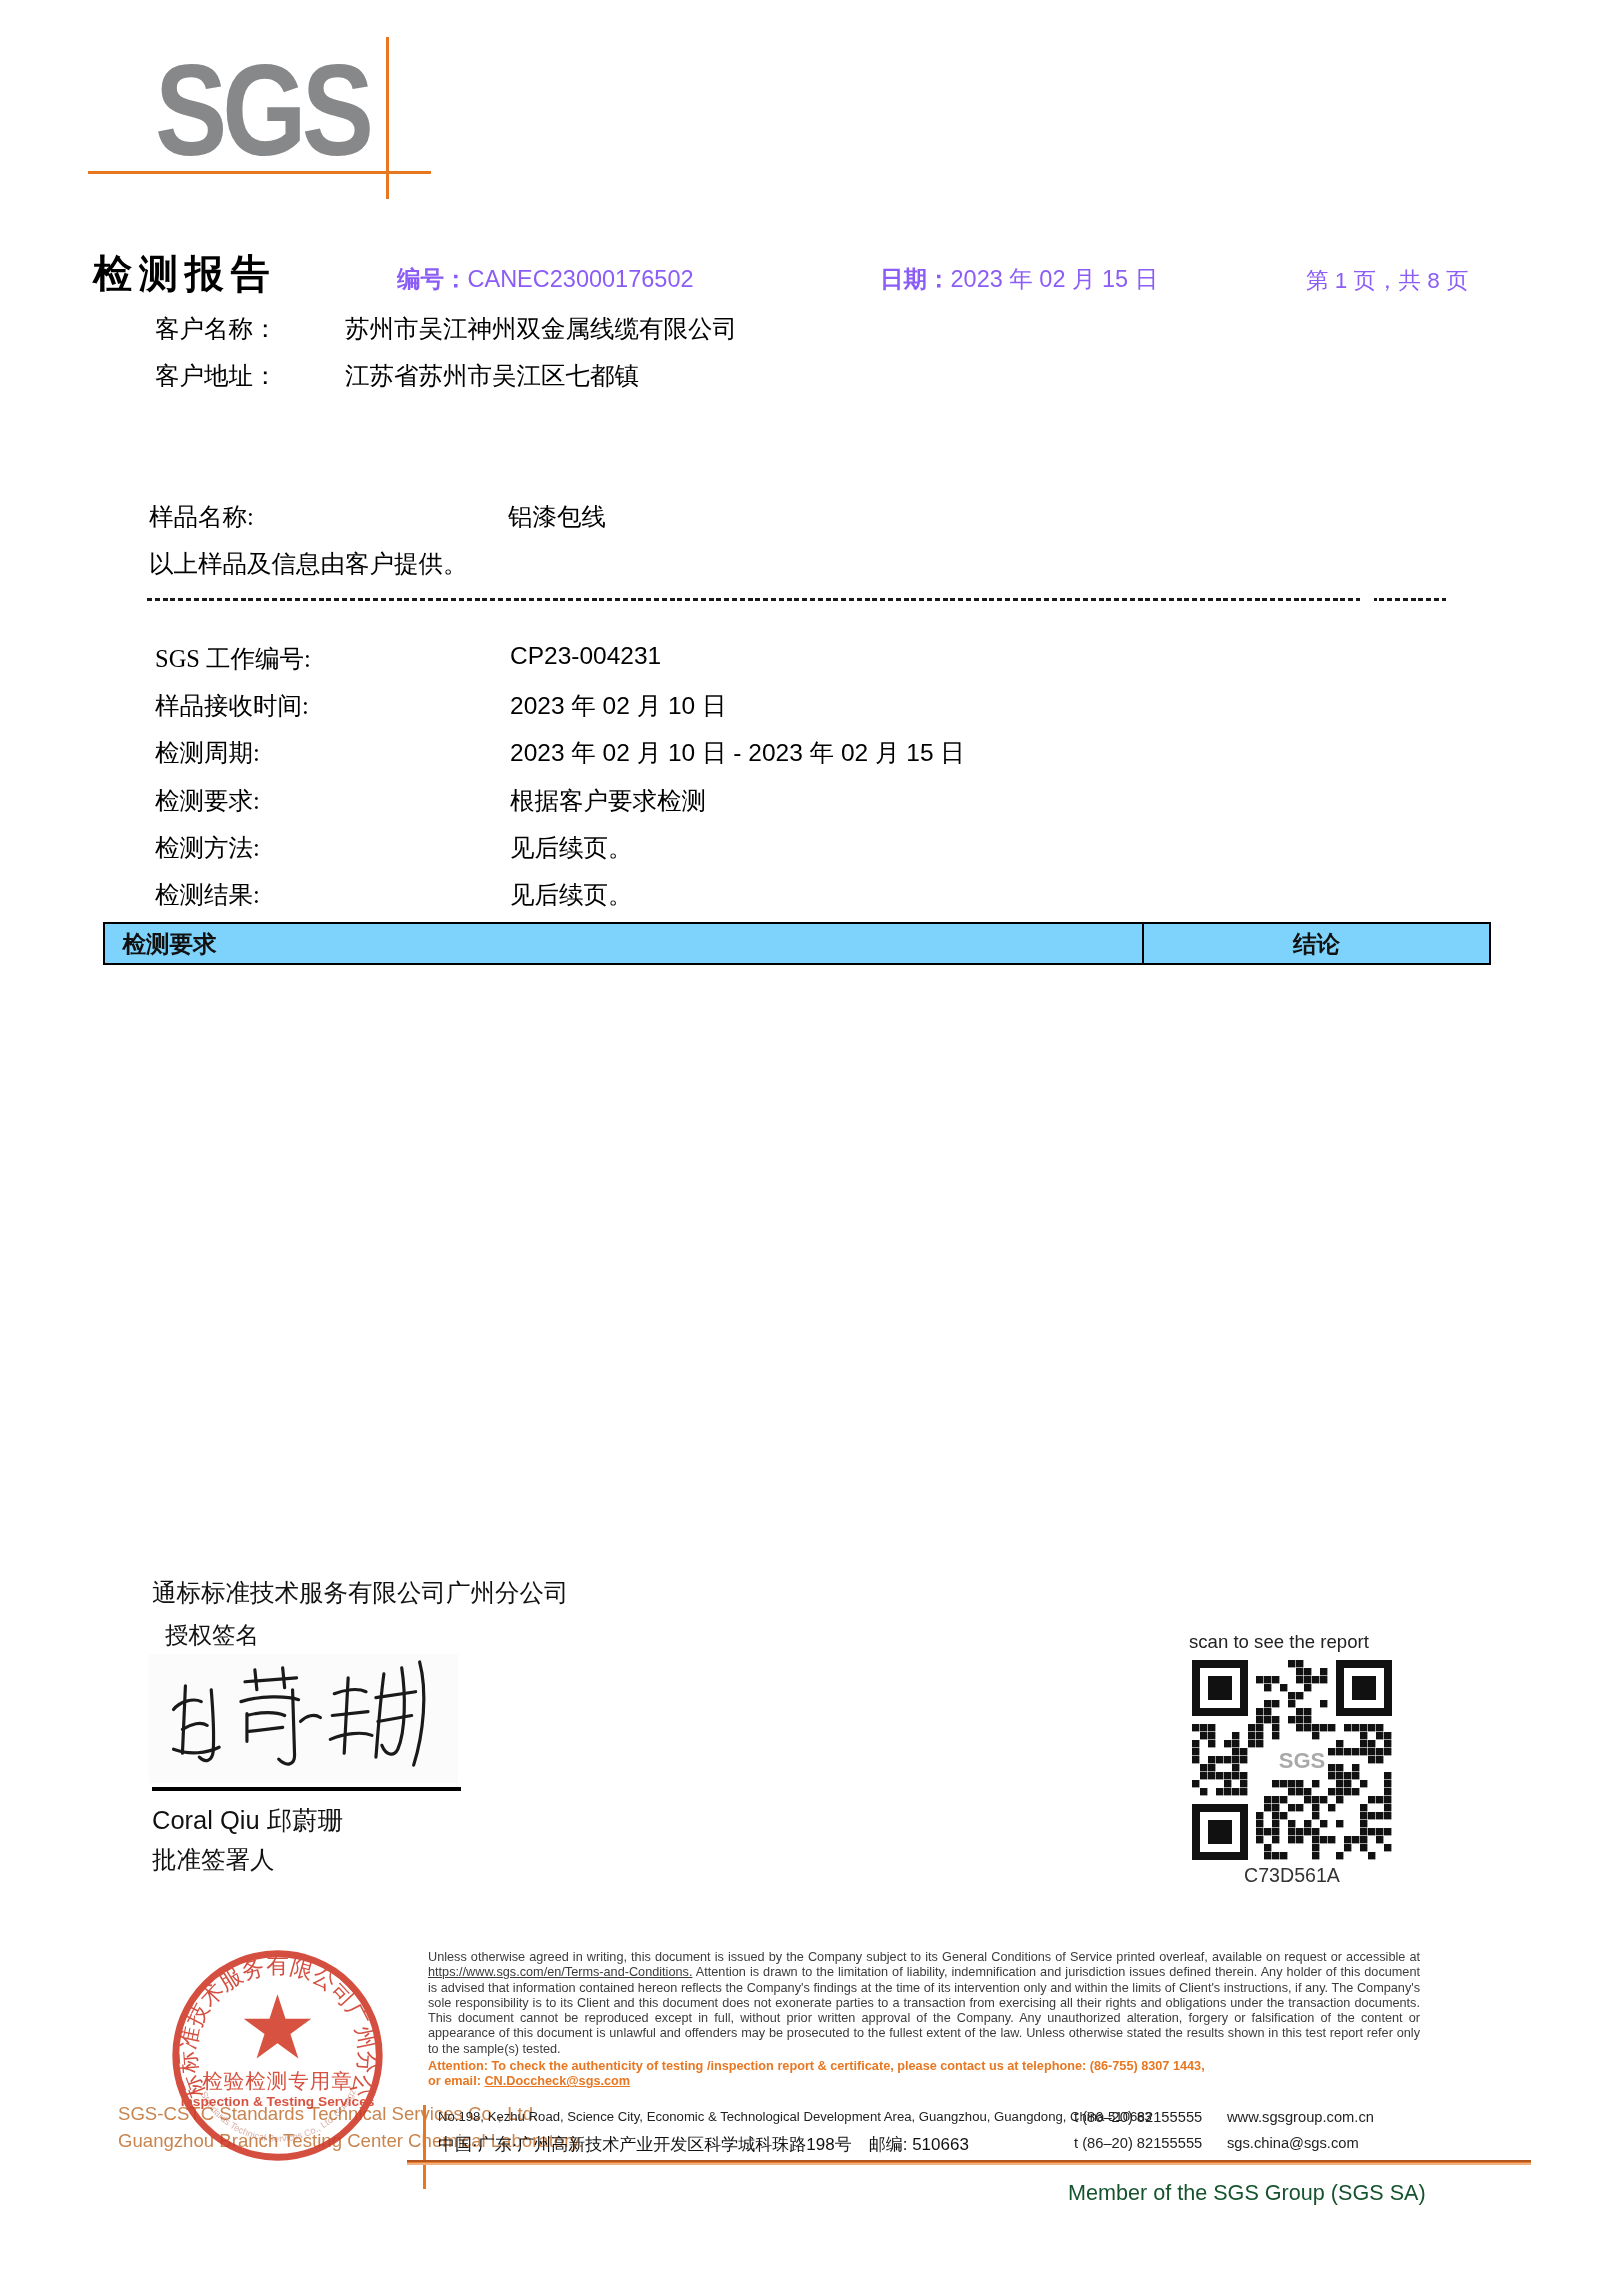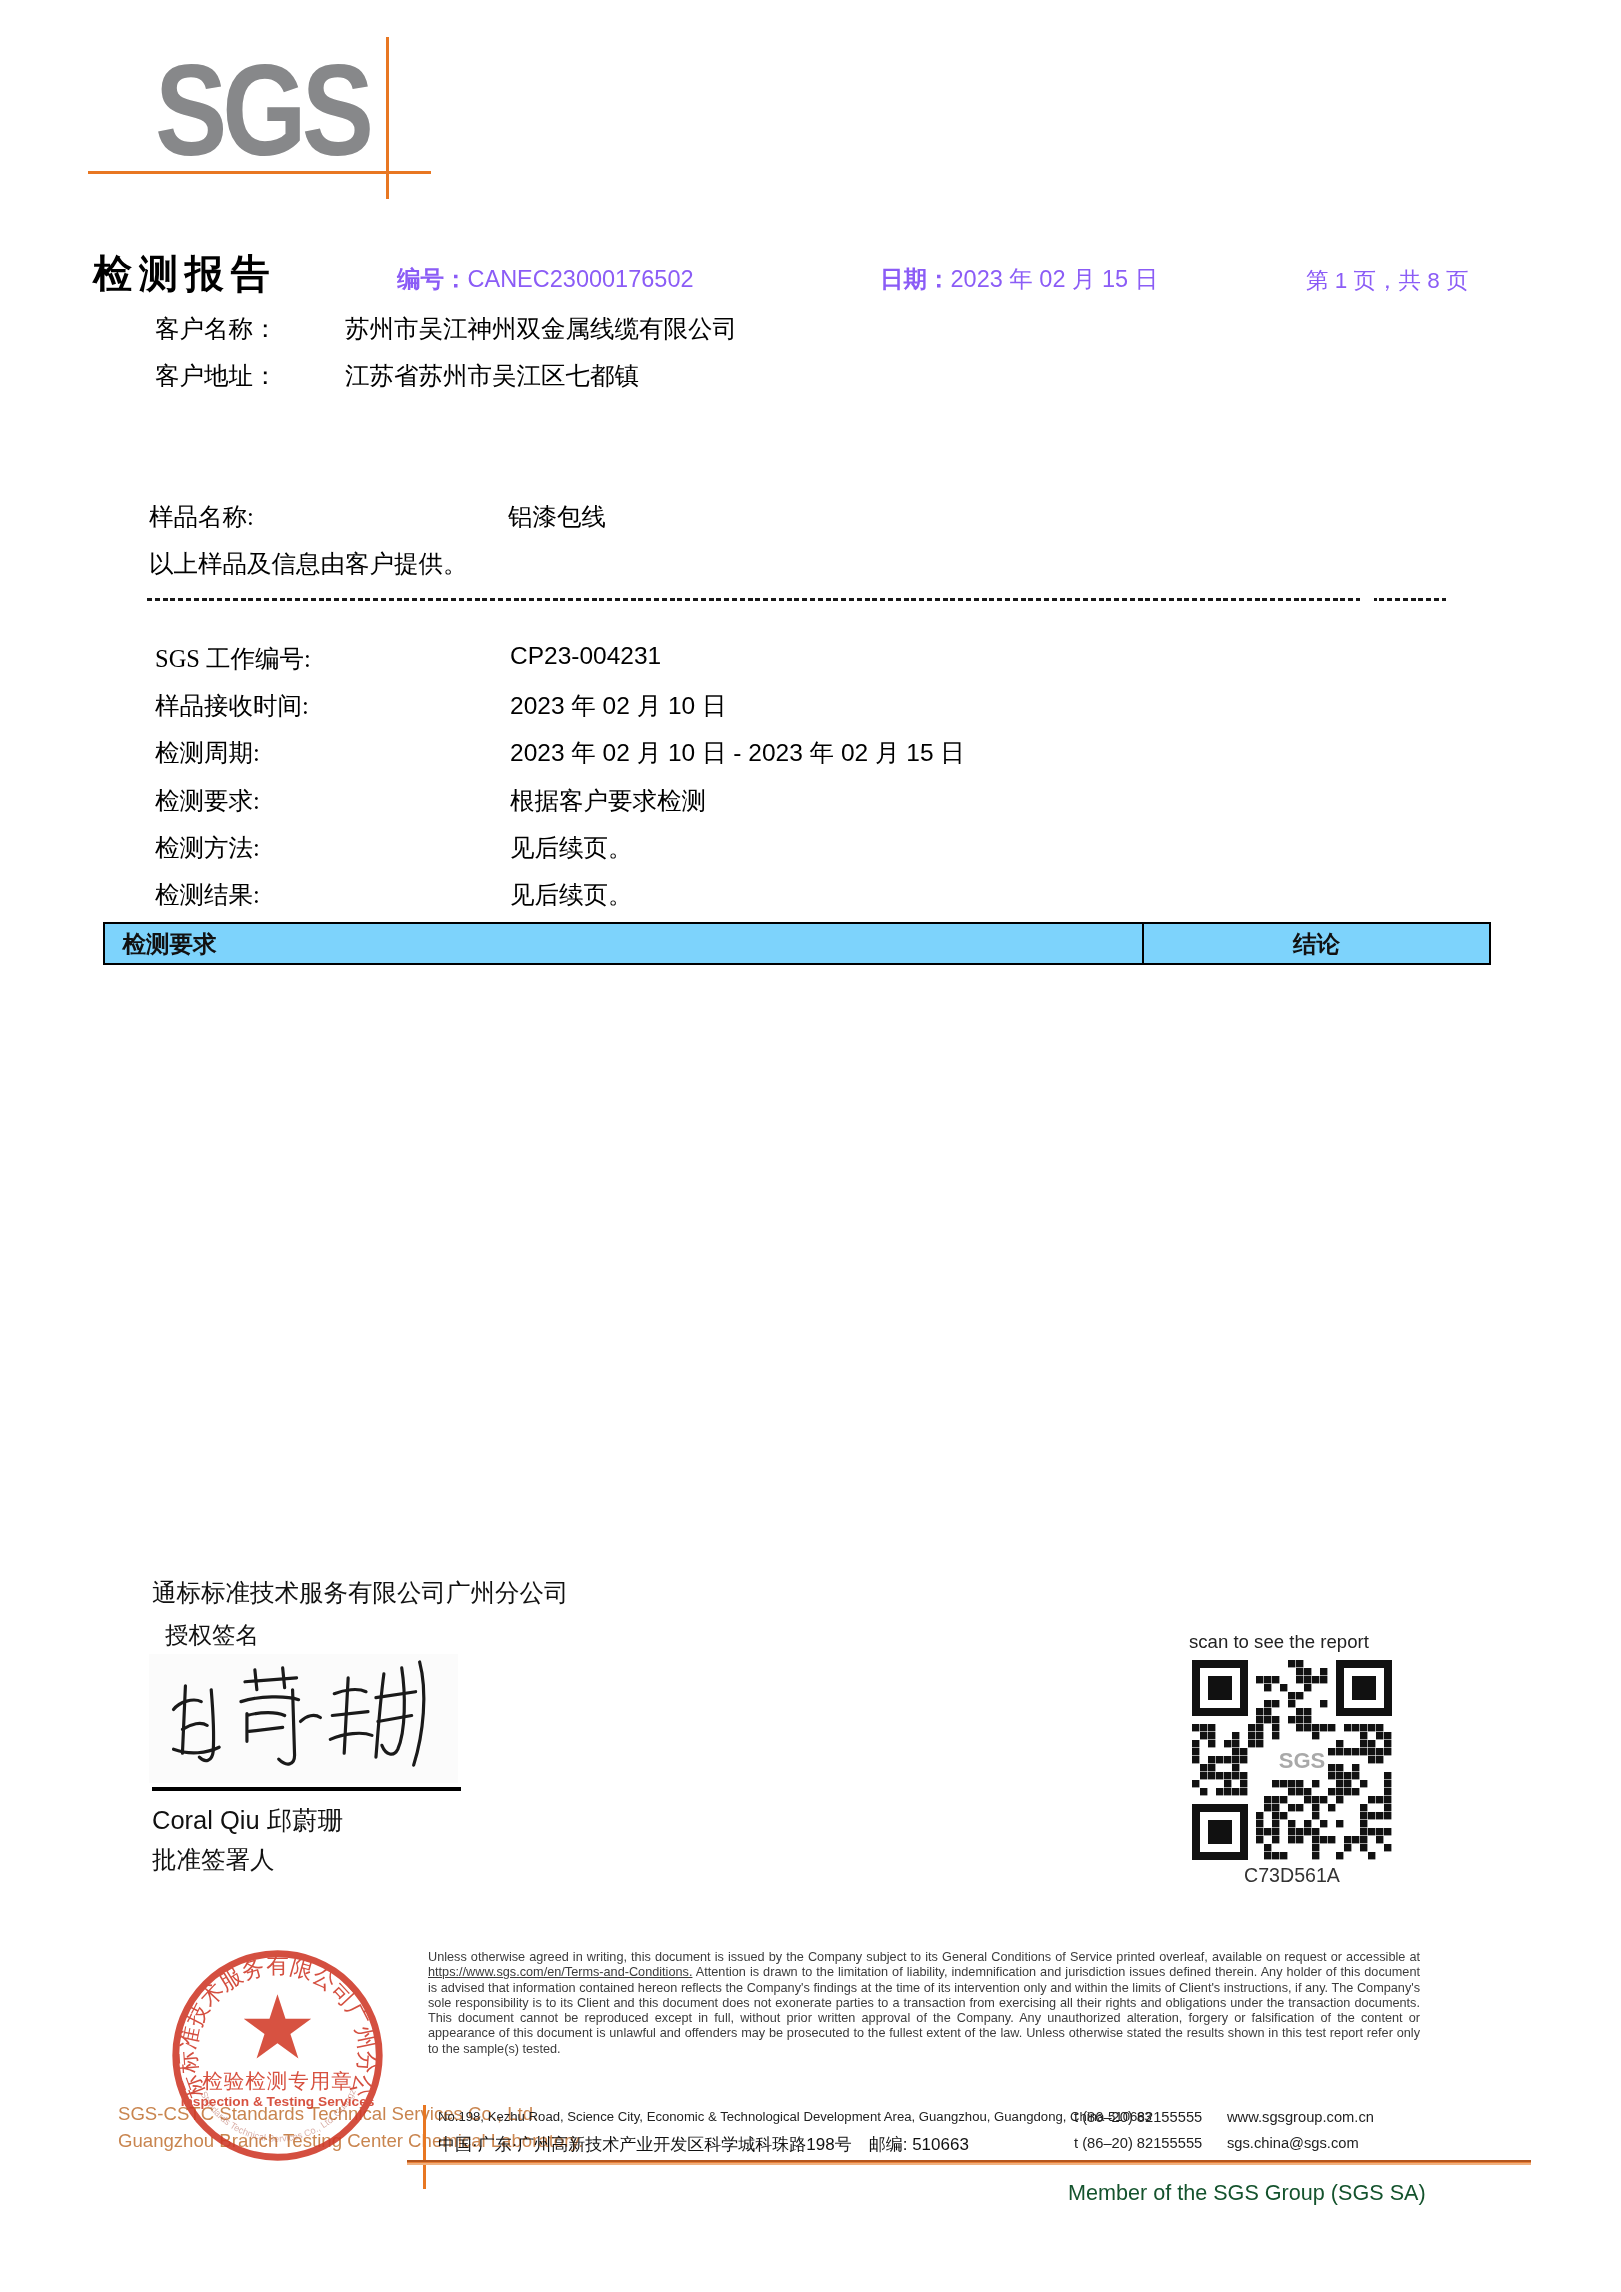--- a/index.html
+++ b/index.html
@@ -371,20 +371,24 @@
   <text font-size="9.5" fill="#b05a4a" opacity="0.55" font-family="Liberation Sans, sans-serif">
     <textPath href="#ringBottom" startOffset="50%" text-anchor="middle">SGS-CSTC Standards Technical Services Co., Ltd. Guangzhou Branch</textPath>
   </text>
   <text x="115" y="118" font-size="90" fill="#d23b27" text-anchor="middle">★</text>
   <text x="115" y="148" font-size="21" fill="#d23b27" letter-spacing="1" text-anchor="middle" font-family="Liberation Serif, serif">检验检测专用章</text>
   <text x="115" y="167" font-size="14" font-weight="bold" fill="#d23b27" text-anchor="middle" font-family="Liberation Sans, sans-serif">Inspection &amp; Testing Services</text>
 </svg>
 
 <div class="abs legal" style="left:428px; top:1950px;">
   <span>Unless otherwise agreed in writing, this document is issued by the Company subject to its General Conditions of Service printed overleaf, available on request or accessible at </span><span class="lnk">https://www.sgs.com/en/Terms-and-Conditions.</span><span> Attention is drawn to the limitation of liability, indemnification and jurisdiction issues defined therein. Any holder of this document is advised that information contained hereon reflects the Company's findings at the time of its intervention only and within the limits of Client's instructions, if any. The Company's sole responsibility is to its Client and this document does not exonerate parties to a transaction from exercising all their rights and obligations under the transaction documents. This document cannot be reproduced except in full, without prior written approval of the Company. Any unauthorized alteration, forgery or falsification of the content or appearance of this document is unlawful and offenders may be prosecuted to the fullest extent of the law. Unless otherwise stated the results shown in this test report refer only to the sample(s) tested.</span>
+  <div class="attention">
+    <span>Attention: To check the authenticity of testing /inspection report &amp; certificate, please contact us at telephone: (86-755) 8307 1443,</span><br>
+    <span>or email: </span><span class="lnk">CN.Doccheck@sgs.com</span>
+  </div>
 </div>
 
 <div class="abs o-line" style="left:423px; top:2105px; width:2.9px; height:84px;"></div>
 <div class="abs addr-en" style="left:438px; top:2109px;">No.198, Kezhu Road, Science City, Economic &amp; Technological Development Area, Guangzhou, Guangdong, China 510663</div>
 <div class="abs addr-cn" style="left:438px; top:2133px;">中国·广东·广州高新技术产业开发区科学城科珠路198号　邮编: 510663</div>
 <div class="abs tel" style="left:1074px; top:2109px;">t (86–20) 82155555</div>
 <div class="abs tel" style="left:1227px; top:2109px;">www.sgsgroup.com.cn</div>
 <div class="abs tel" style="left:1074px; top:2135px;">t (86–20) 82155555</div>
 <div class="abs tel" style="left:1227px; top:2135px;">sgs.china@sgs.com</div>
 <div class="abs orange-rule" style="left:407px; top:2160px; width:1124px; height:4.9px;"></div>

